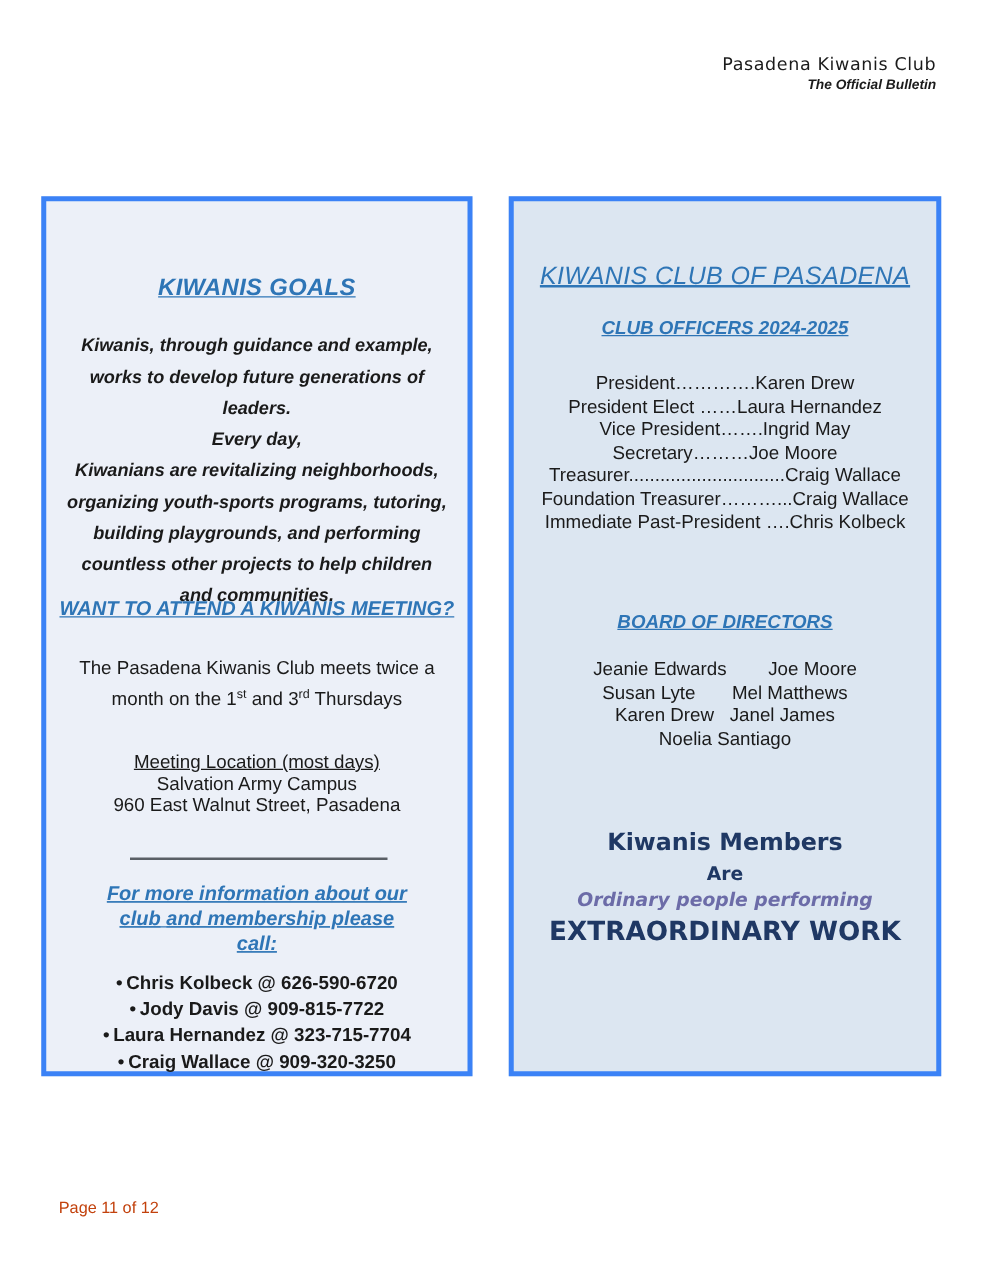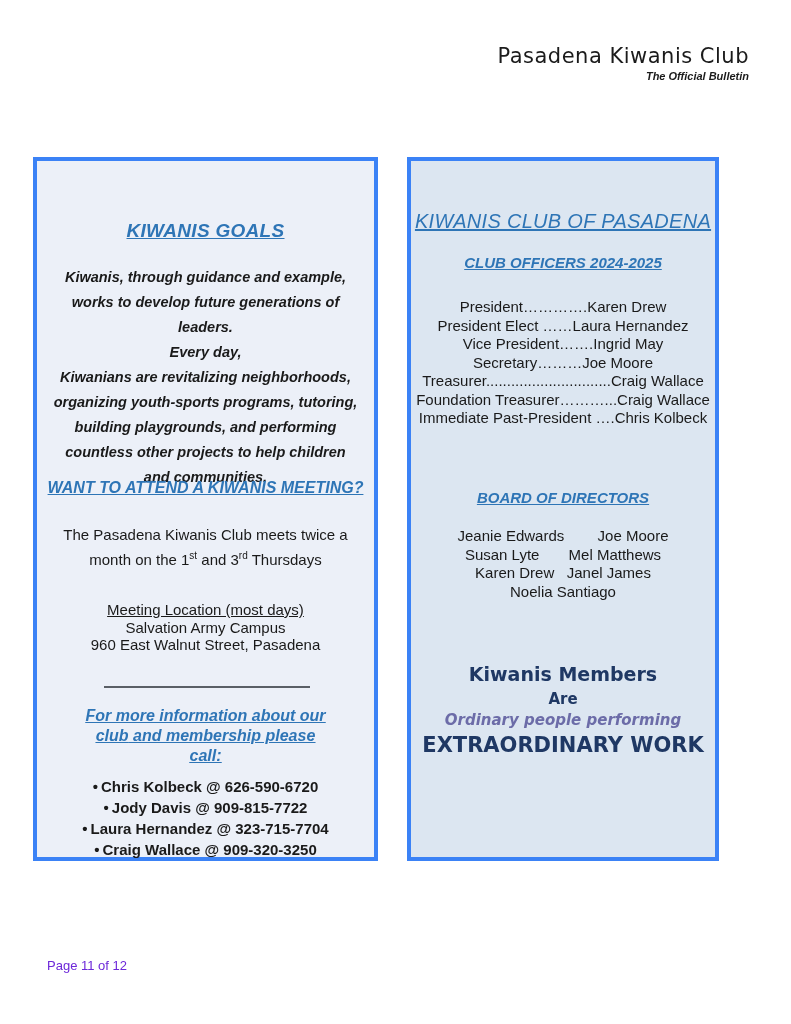--- a/index.html
+++ b/index.html
@@ -10,34 +10,34 @@
     font-family:"Liberation Sans", sans-serif;
     color:#1c1c1c;
     overflow:hidden;
   }
   
   .header{
     position:absolute; top:44px; right:42px;
     text-align:right;
   }
   .header-title{
-    font-size:21px; letter-spacing:0.5px; color:#1b1b1b;
+    font-size:14px; letter-spacing:0.5px; color:#1b1b1b;
     font-family:"DejaVu Sans", sans-serif;
   }
   .header-subtitle{
     font-size:11px; font-style:italic; font-weight:bold; color:#1b1b1b;
     margin-top:2px;
   }
   
   .panel{
     position:absolute; top:157px; height:704px;
     border:4px solid #3b82f6; box-sizing:border-box;
   }
   .panel-left{ left:33px;  width:345px; background:#ecf0f8; }
-  .panel-right{ left:407px; width:312px; background:#dce6f1; }
+  .panel-right{ left:407px; width:346px; background:#dce6f1; }
   .abs{ position:absolute; left:0; right:0; text-align:center; }
   .blue-head{
     color:#2e75b6; font-weight:bold; font-style:italic;
     text-decoration:underline;
   }
   .pre{ white-space:pre-line; }
   .prewrap{ white-space:pre-wrap; }
   
   .goals-heading{ top:59px; font-size:19px; letter-spacing:0.3px; }
   .goals-text{
@@ -69,21 +69,21 @@
   .board-heading{ top:328px; font-size:15px; }
   .board-list{ top:366px; font-size:15px; line-height:18.5px; color:#1a1a1a; }
   .members-block{ top:498px; font-family:"DejaVu Sans", sans-serif; }
   .members-line1{ font-size:19px; font-weight:bold; color:#1f3864; line-height:30px; }
   .members-line2{ font-size:15px; font-weight:bold; color:#1f3864; line-height:20px; }
   .members-line3{ font-size:15px; font-weight:bold; font-style:italic; color:#6c6ca8; line-height:22px; }
   .members-line4{ font-size:21px; font-weight:bold; color:#1f3864; line-height:28px; }
   
   .footer{
     position:absolute; left:47px; top:958px;
-    font-size:13px; color:#6d28d9;
+    font-size:13px; color:#c2410c;
   }
 </style>
 </head>
 <body>
 
 <div class="page">
 
   <div class="header">
     <div class="header-title">Pasadena Kiwanis Club</div>
     <div class="header-subtitle">The Official Bulletin</div>

